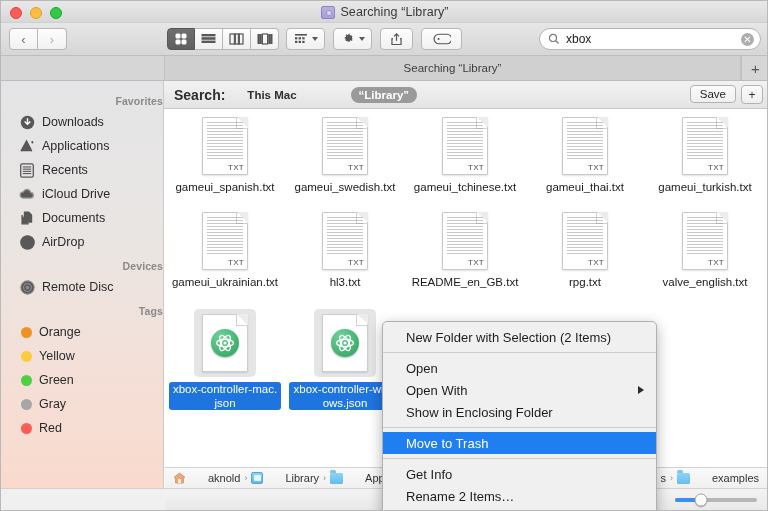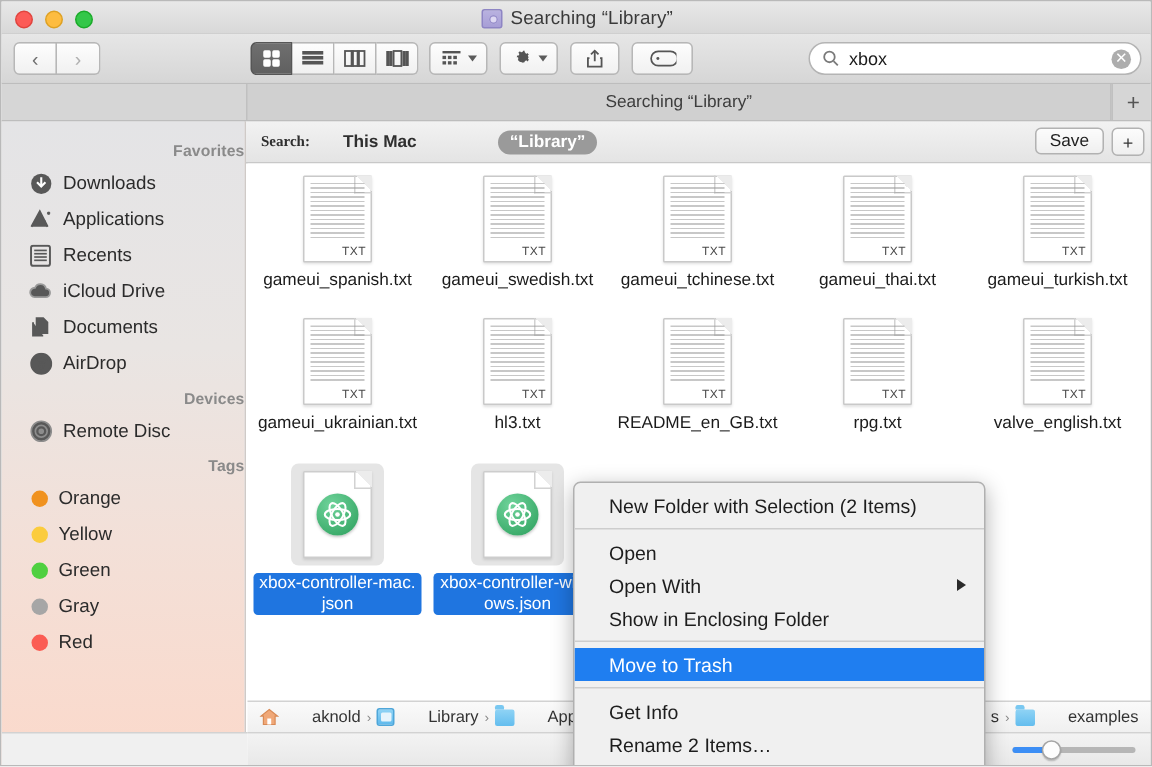--- a/index.html
+++ b/index.html
@@ -139,21 +139,21 @@
   .sb-ico svg { fill: #585858; }
   .tagdot { width: 11px; height: 11px; border-radius: 50%; margin-left: 2px; }
 
   
   #scopebar {
     position: absolute; top: 80px; left: 163px; width: 605px; height: 28px;
     background: linear-gradient(to bottom,#f2f2f2,#e4e4e4);
     border-bottom: 1px solid #c8c8c8;
     display: flex; align-items: center;
   }
-  #scope-label { font-size: 10px; font-weight: bold; color: #2f2f2f; margin-left: 10px; font-family: Liberation Serif, serif; }
+  #scope-label { font-size: 14px; font-weight: bold; color: #2f2f2f; margin-left: 10px; }
   .scope-pill {
     font-size: 11.5px; font-weight: bold; color: #2f2f2f;
     margin-left: 14px; padding: 2px 8px; border-radius: 9px;
   }
   .scope-pill.sel { background: #9a9a9a; color: #fff; margin-left: 46px; }
   #save-btn {
     position: absolute; right: 33px; top: 4px;
     padding: 2px 9px; font-size: 11.5px; color: #1f1f1f;
     background: linear-gradient(to bottom,#fcfcfc,#efefef);
     border: 1px solid #b2b2b2; border-radius: 4px;

